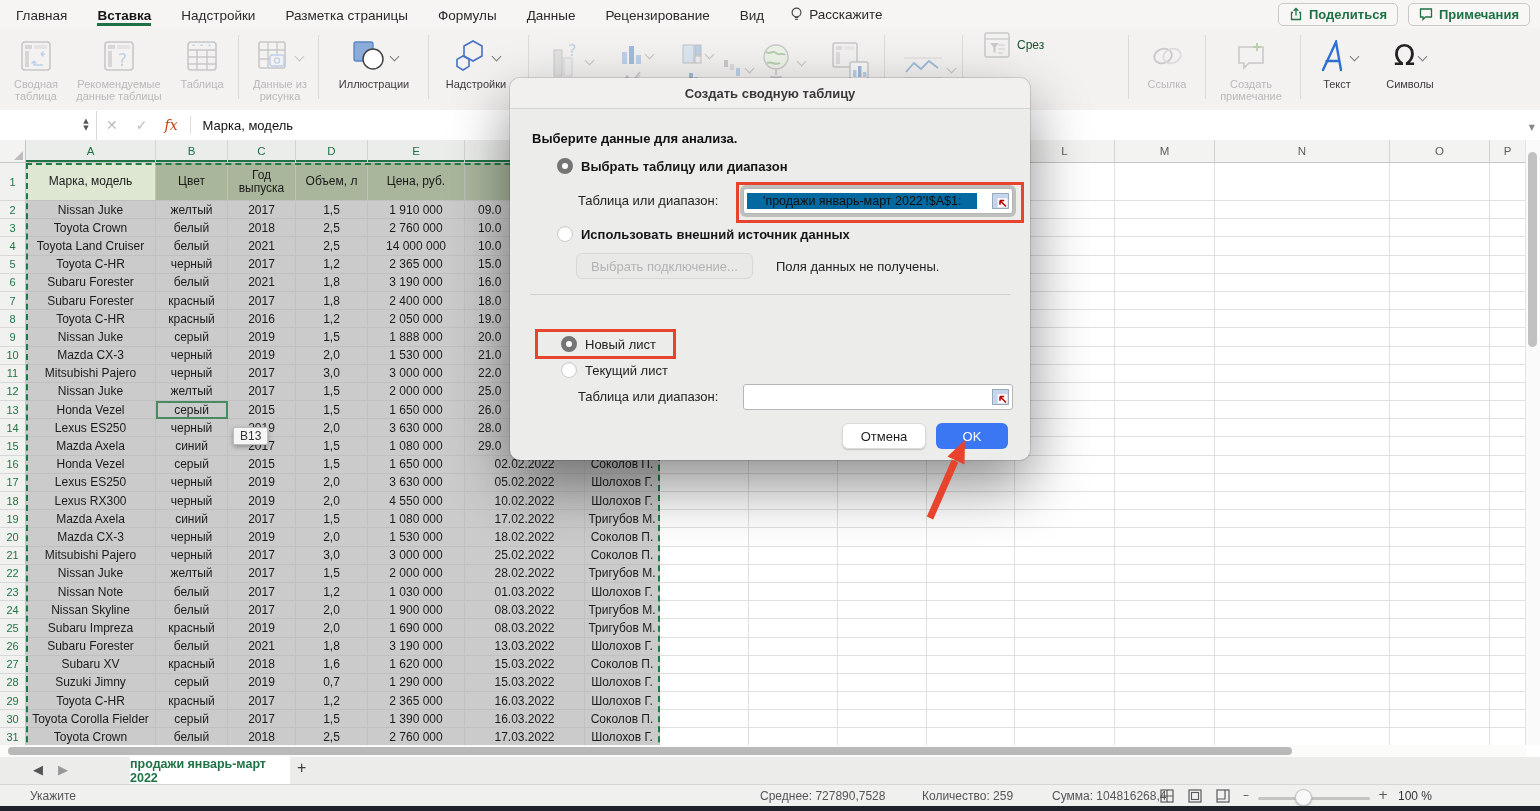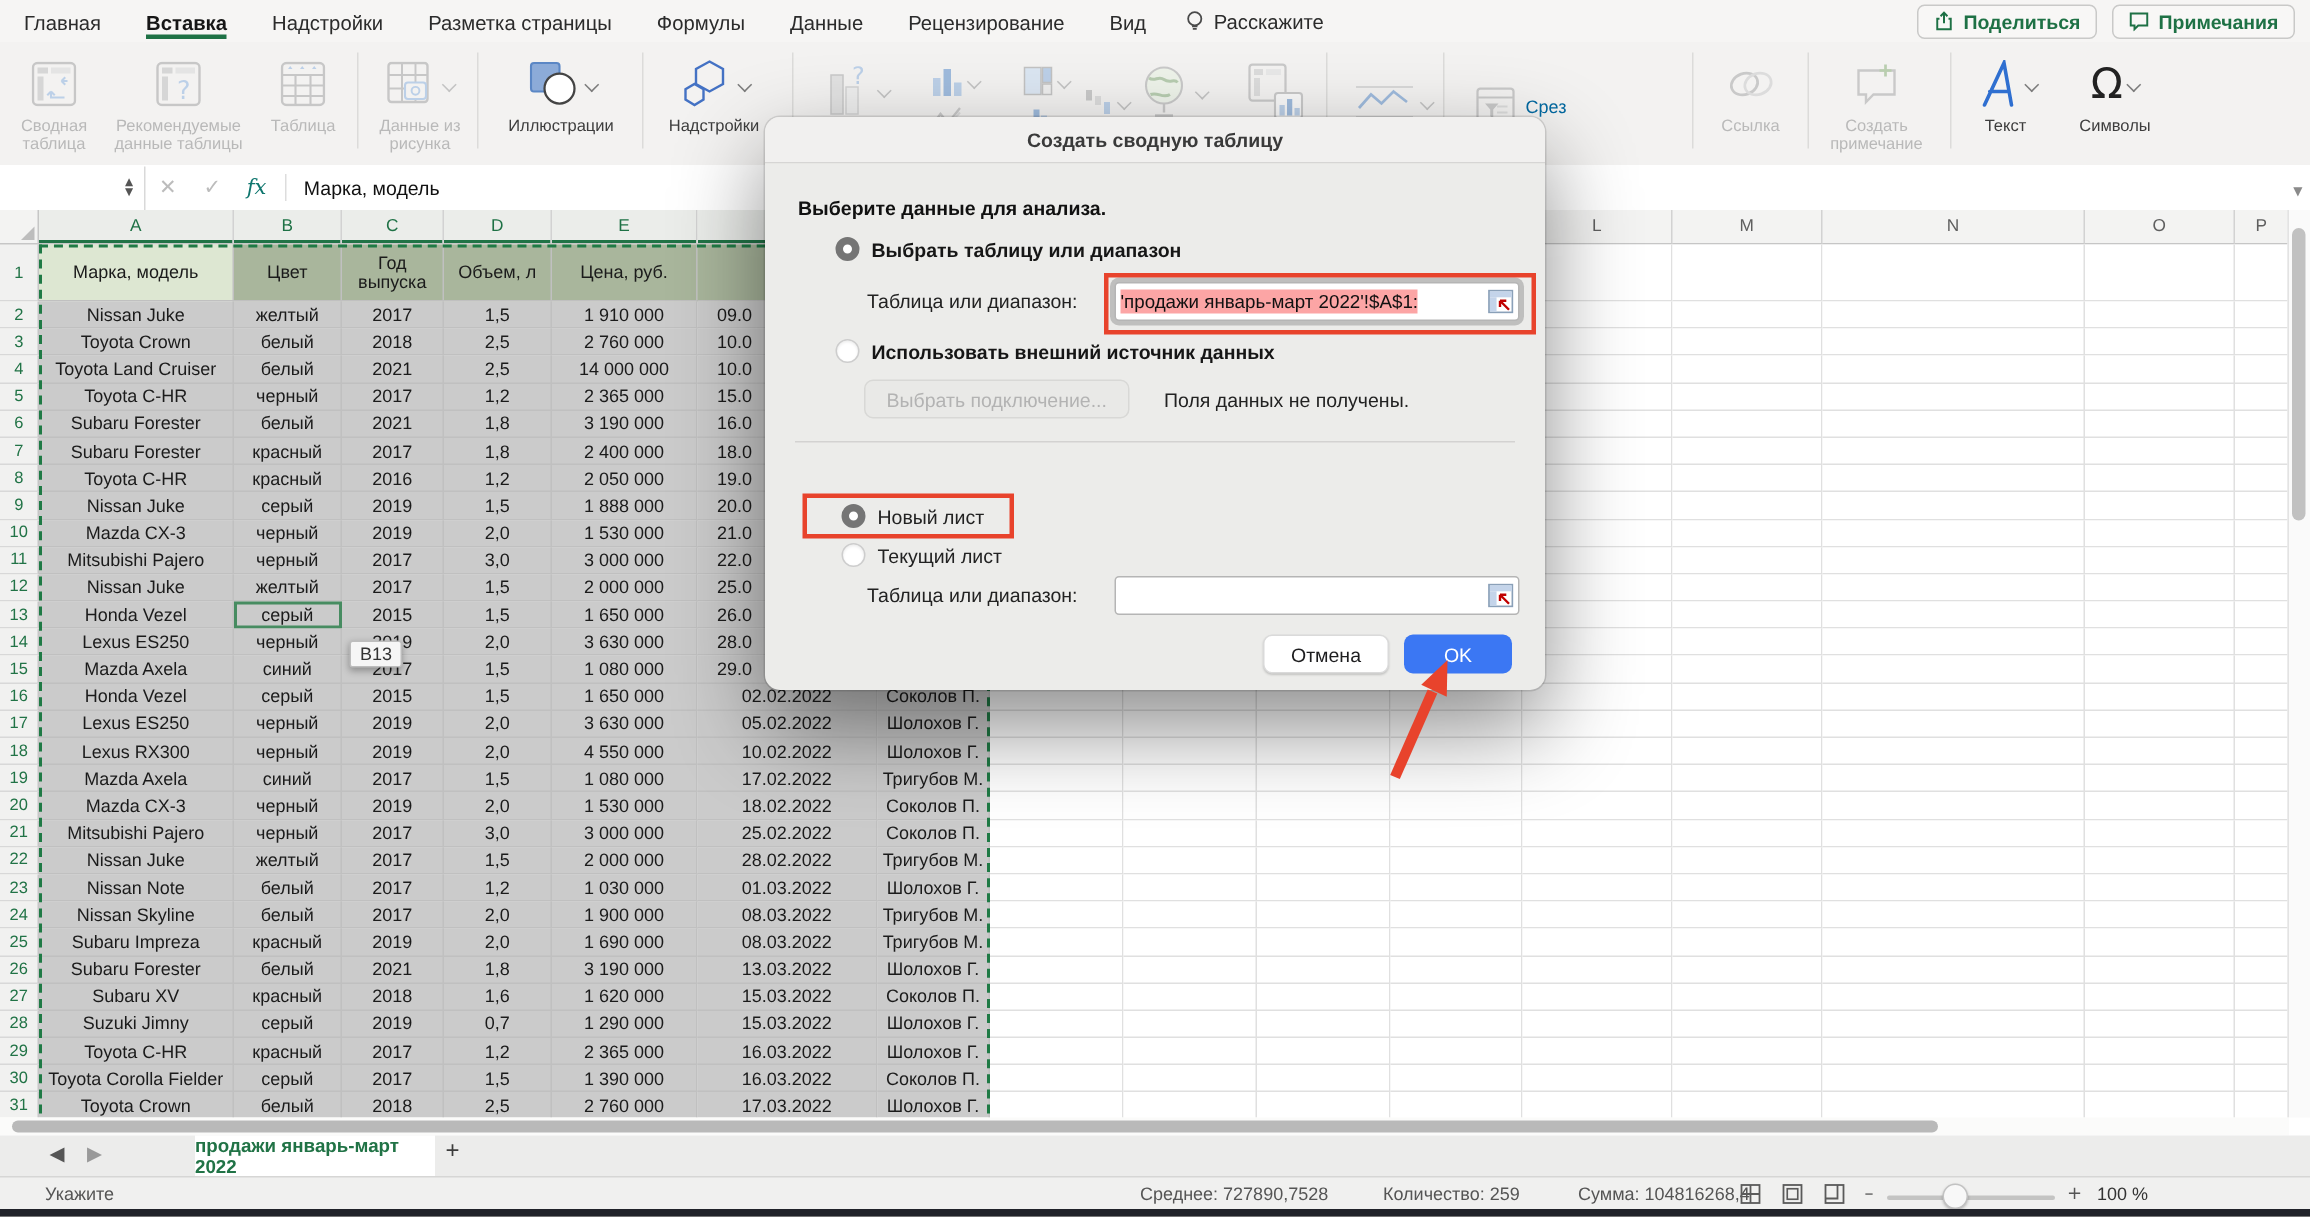--- a/index.html
+++ b/index.html
@@ -26,21 +26,21 @@
   .cv.d{border-color:#c3c3c3;}
   .mini{position:absolute;display:flex;align-items:center;}
   .glyph{font-family:"DejaVu Sans",sans-serif;}
   
   .fbar{position:absolute;top:110px;left:0;right:0;height:30px;background:#fff;border-bottom:1px solid #d4d4d4;
         display:flex;align-items:center;font-size:13px;}
   .namebox{width:76px;height:29px;}
   .stepper{width:20px;height:29px;border-right:1px solid #d9d9d9;display:flex;flex-direction:column;
            align-items:center;justify-content:center;font-size:7px;color:#555;line-height:7px;}
   .fbtn{color:#bcbcbc;font-size:14px;margin:0 9px;}
-  .fx{font-family:"DejaVu Serif",serif;font-style:italic;color:#0f766e;font-size:14px;margin:0 8px;}
+  .fx{font-family:"DejaVu Serif",serif;font-style:italic;color:#c2410c;font-size:14px;margin:0 8px;}
   .fsep{width:1px;height:18px;background:#ddd;margin:0 4px;}
   .fval{color:#111;margin-left:8px;}
   .fexp{position:absolute;right:5px;top:123px;font-size:8px;color:#8a8a8a;}
   
   .sheet{position:absolute;top:140px;left:0;width:1526px;height:605px;background:#fff;overflow:hidden;}
   .colhdr{display:flex;height:23px;background:#f3f3f2;font-size:11.5px;color:#5f5f5f;}
   .corner{width:26px;border-right:1px solid #c6c6c6;border-bottom:1px solid #c6c6c6;position:relative;background:#f3f3f2;box-sizing:border-box;}
   .corner:after{content:"";position:absolute;right:2px;bottom:2px;border-style:solid;border-width:0 0 9px 9px;border-color:transparent transparent #bdbdbd transparent;}
   .ch{display:flex;align-items:center;justify-content:center;border-right:1px solid #d2d2d2;
       border-bottom:1px solid #c6c6c6;box-sizing:border-box;}
@@ -86,21 +86,21 @@
              display:flex;align-items:center;justify-content:center;font-weight:700;color:#3a3a3a;}
   .dh{position:absolute;font-weight:700;color:#111;}
   .dl{position:absolute;color:#222;}
   .rad{position:absolute;width:16px;height:16px;border-radius:50%;box-sizing:border-box;}
   .rad.on{background:#fff;border:5px solid #757575;}
   .rad.off{background:#fff;border:1px solid #cdcdcd;box-shadow:inset 0 1px 2px rgba(0,0,0,.08);}
   .rlab{position:absolute;font-weight:700;color:#161616;}
   .fld{position:absolute;height:26px;background:#fff;border:1px solid #b5b5b5;border-radius:3px;
        display:flex;align-items:center;padding:0 3px;font-size:12.5px;color:#111;box-sizing:border-box;}
   .fld.focus{box-shadow:0 0 0 3px rgba(125,125,125,.4);}
-  .selbg{background:#fca5a5;white-space:nowrap;overflow:hidden;padding:1px 0;}
+  .selbg{background:#0369a1;white-space:nowrap;overflow:hidden;padding:1px 16px;}
   .rpick{margin-left:auto;flex:none;}
   .dbtn{position:absolute;height:26px;border-radius:6px;display:flex;align-items:center;justify-content:center;box-sizing:border-box;}
   .dbtn.disabled{background:#e9e9e7;border:1px solid #d8d8d6;color:#b3b3b3;padding:0 14px;}
   .dbtn.cancel{background:#fff;border:1px solid #dadada;box-shadow:0 1px 1.5px rgba(0,0,0,.18);color:#1d1d1f;width:84px;}
   .dbtn.ok{background:#3b77f3;color:#fff;width:72px;font-weight:500;}
   .ddiv{position:absolute;left:20px;right:20px;height:1px;background:#d3d2d1;}
   
   .ann-rect{position:absolute;border:3px solid #e8432c;z-index:60;pointer-events:none;box-sizing:border-box;}
   .ann-arrow{position:absolute;z-index:60;pointer-events:none;}
 </style>
@@ -293,21 +293,21 @@
 
     <div class="mini" style="left:902px;top:26px;">
       <svg width="42" height="28" viewBox="0 0 42 28">
           <path d="M2 4h38M2 24h38" stroke="#d8d8d8" stroke-width="1.2"></path>
           <path d="M4 18l8-9 7 6 8-8 9 7" fill="none" stroke="#9fbbdd" stroke-width="1.8"></path>
         </svg>
       <span class="cv d"></span>
     </div>
     <div class="rdiv" style="left:962px;"></div>
 
-    <div class="mini dis" style="left:984px;top:30px;color:#0369a1;font-size:12px;gap:7px;">
+    <div class="mini dis" style="left:984px;top:4px;color:#14532d;font-size:12px;gap:7px;">
       <svg width="26" height="26" viewBox="0 0 26 26">
           <rect x="1" y="1" width="24" height="24" rx="2" fill="none" stroke="#c9c9c9" stroke-width="1.5"></rect>
           <path d="M1 7h24" stroke="#c9c9c9" stroke-width="1.3"></path>
           <path d="M6 11h9l-3.5 4v6l-2-1.5V15z" fill="#c9c9c9"></path>
           <path d="M14 13h7M14 17h7M14 21h5" stroke="#dcdcdc" stroke-width="1.4"></path>
         </svg>
       <span>Срез</span>
     </div>
     <div class="mini dis" style="left:984px;top:76px;color:#bdbdbd;font-size:12px;gap:7px;">
       <svg width="22" height="18" viewBox="0 0 22 18">

